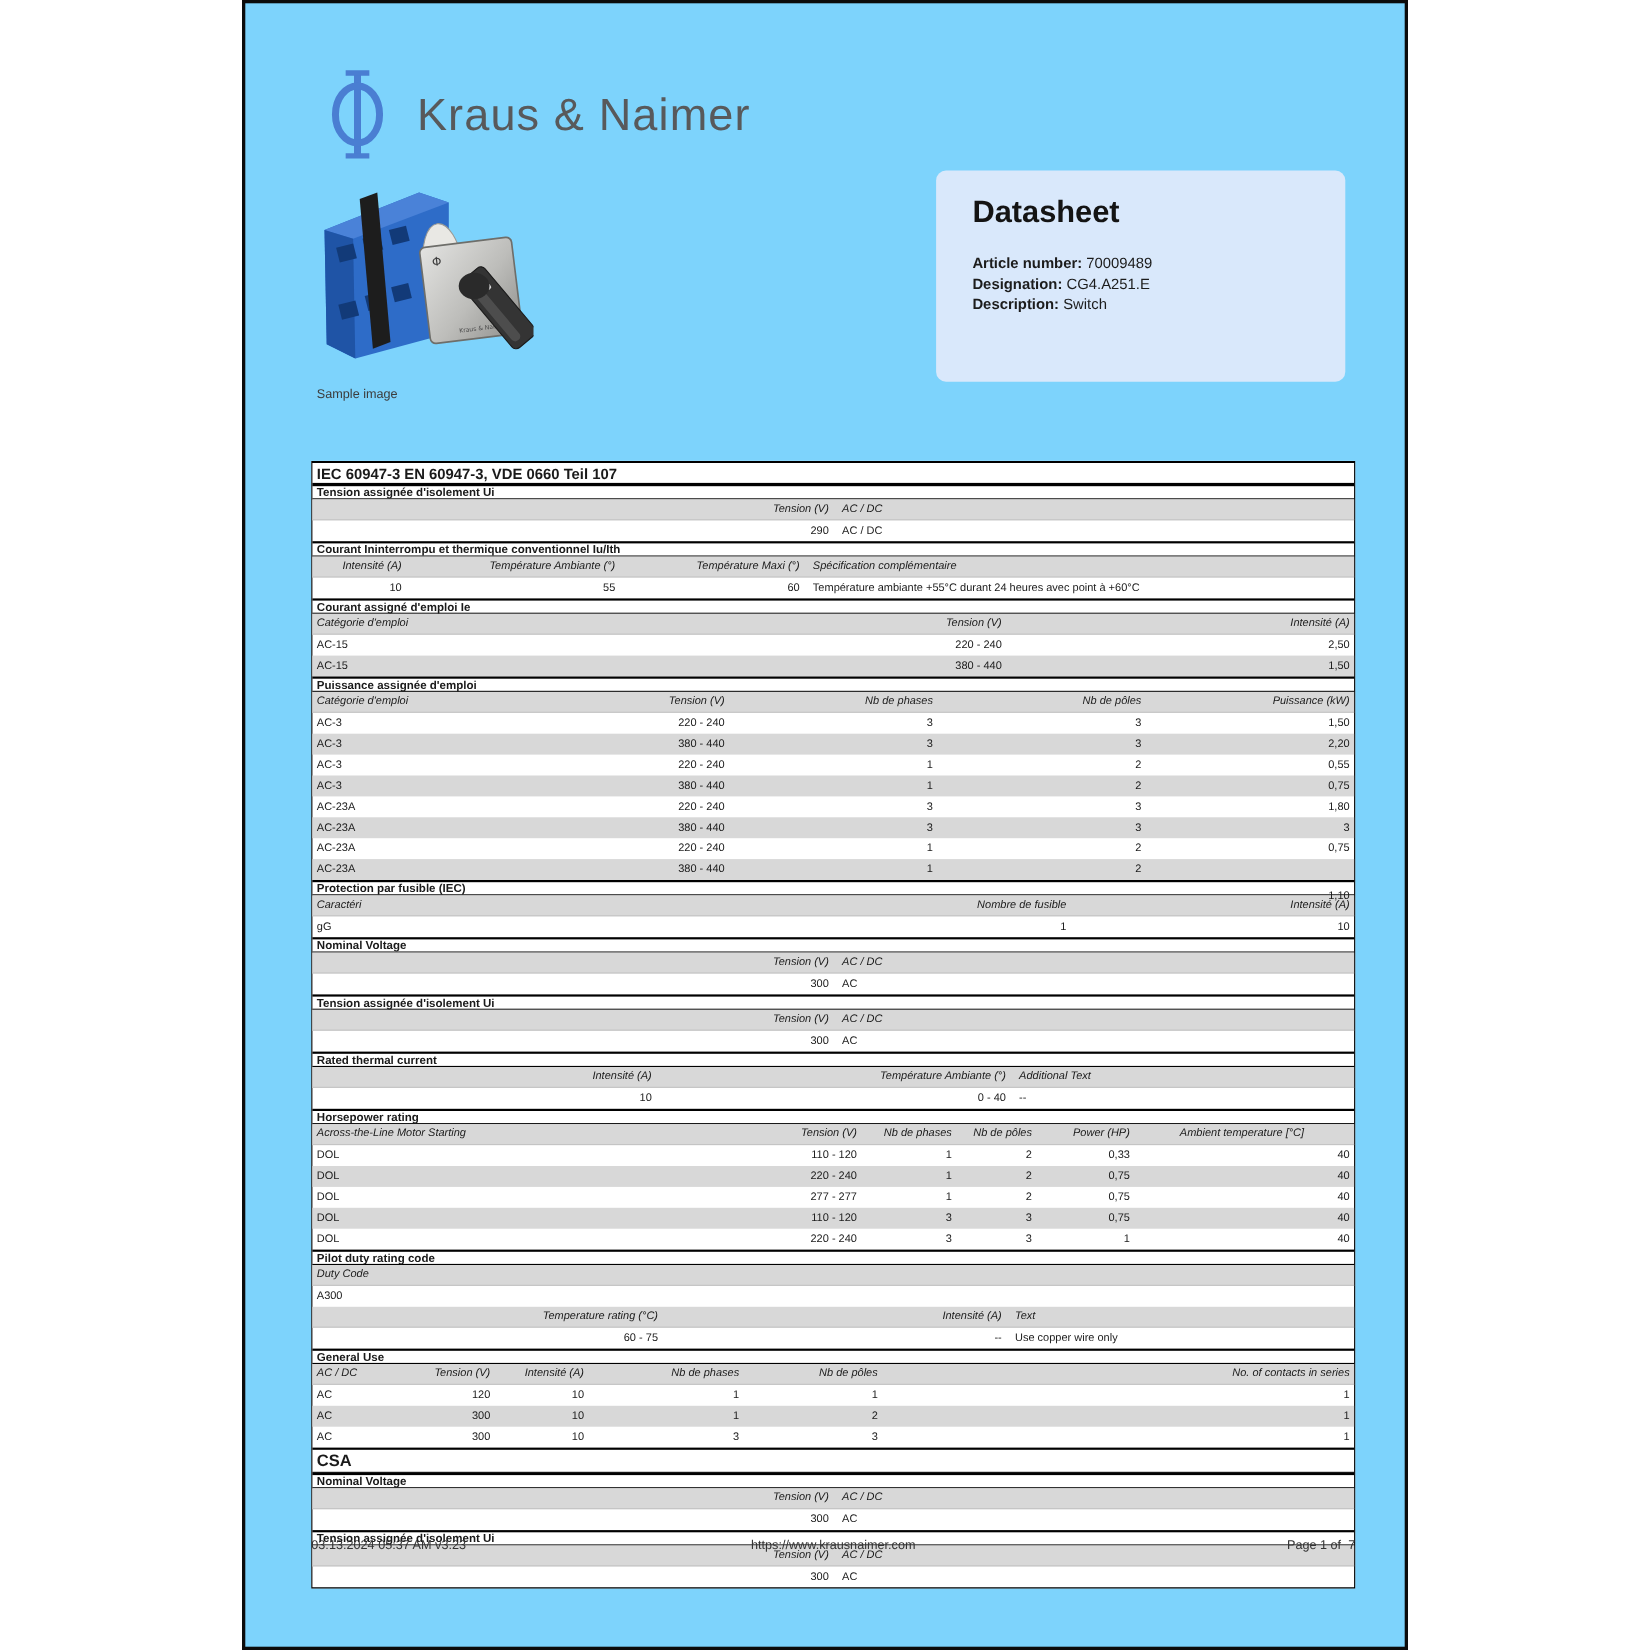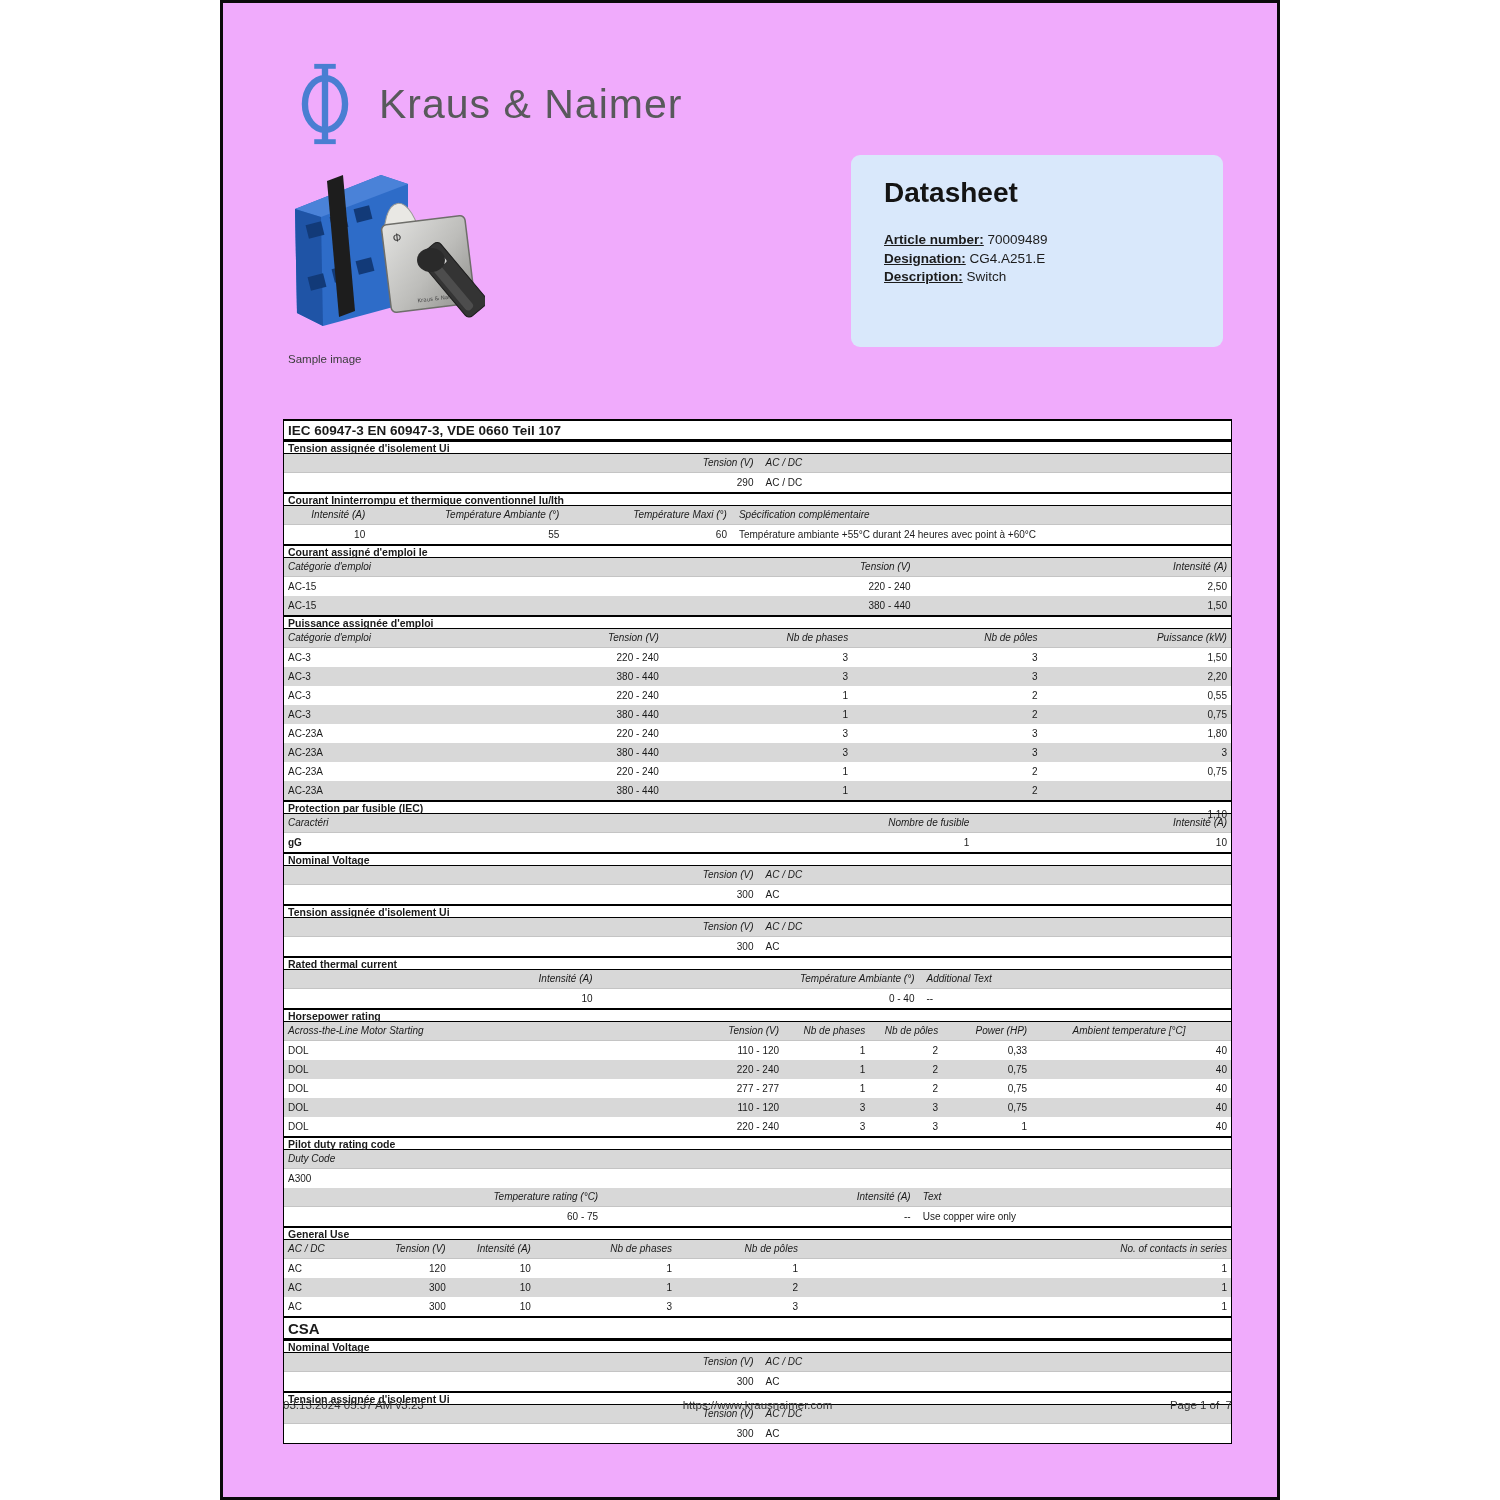--- a/index.html
+++ b/index.html
@@ -3,38 +3,38 @@
 <meta charset="utf-8">
 <style>
   html,body{margin:0;padding:0;}
   body{
     width:1500px;height:1500px;position:relative;background:#ffffff;
     font-family:"Liberation Sans","DejaVu Sans",sans-serif;color:#1a1a1a;
     -webkit-font-smoothing:antialiased;
   }
   .page{
     position:absolute;left:220px;top:0;width:1060px;height:1500px;
-    background:#f0abfc;border:3px solid #0b0b0b;box-sizing:border-box;
+    background:#7dd3fc;border:3px solid #0b0b0b;box-sizing:border-box;
   }
   
   .logo{position:absolute;left:64px;top:56px;display:flex;align-items:center;}
   .logo-mark{color:var(--accent,#4a7ed2);width:76px;height:90px;flex:0 0 auto;}
   .brand{margin-left:16px;font-size:41px;font-weight:400;color:#58595b;letter-spacing:1px;}
   
   .product{position:absolute;left:62px;top:160px;width:200px;height:185px;}
   .caption{position:absolute;left:65px;top:350px;font-size:11.5px;color:#3c3c3c;}
   
   .ds-box{
     position:absolute;left:628px;top:152px;width:372px;height:192px;
     background:var(--boxbg,#d9e8fb);border-radius:9px;box-sizing:border-box;
     padding:22px 30px 0 33px;
   }
   .ds-title{font-size:28px;font-weight:700;color:#141414;margin:0 0 22px 0;}
   .ds-field{font-size:13.5px;line-height:18.5px;color:#1c1c1c;}
-  .ds-field b{font-weight:700;text-decoration:underline;}
+  .ds-field b{font-weight:700;}
   
   .doc-table{
     position:absolute;left:60px;top:416px;width:949px;
     border:1px solid #000;border-top:2px solid #000;box-sizing:border-box;
     background:#fff;
   }
   .row{display:flex;align-items:center;box-sizing:border-box;width:100%;}
   .row.title{height:14px;border-top:2px solid #000;border-bottom:1px solid #000;font-weight:700;font-size:10.5px;padding-left:4px;}
   .row.title-lg{height:19px;border-bottom:1.5px solid #000;font-weight:700;font-size:13.5px;padding-left:4px;}
   .row.title-xl{height:23px;border-top:2px solid #000;border-bottom:1px solid #000;font-weight:700;font-size:15px;padding-left:4px;}
@@ -221,21 +221,21 @@
         <span class="cell r" style="width: 20%;">2</span>
         <span class="cell r" style="width: 20%; margin-top: 48px;">1,10</span>
       </div>
       <div class="row title">Protection par fusible (IEC)</div>
       <div class="row header">
         <span class="cell l" style="width: 40%;">Caractéri</span>
         <span class="cell r" style="width: 32.8%;">Nombre de fusible</span>
         <span class="cell r" style="width: 27.2%;">Intensité (A)</span>
       </div>
       <div class="row data">
-        <span class="cell l" style="width: 40%; font-weight: bold;">gG</span>
+        <span class="cell l" style="width: 40%;">gG</span>
         <span class="cell r" style="width: 32.8%;">1</span>
         <span class="cell r" style="width: 27.2%;">10</span>
       </div>
       <div class="row title">Nominal Voltage</div>
       <div class="row header">
         <span class="cell r" style="width: 50%;">Tension (V)</span>
         <span class="cell l gap" style="width: 50%;">AC / DC</span>
       </div>
       <div class="row data">
         <span class="cell r" style="width: 50%;">300</span>

